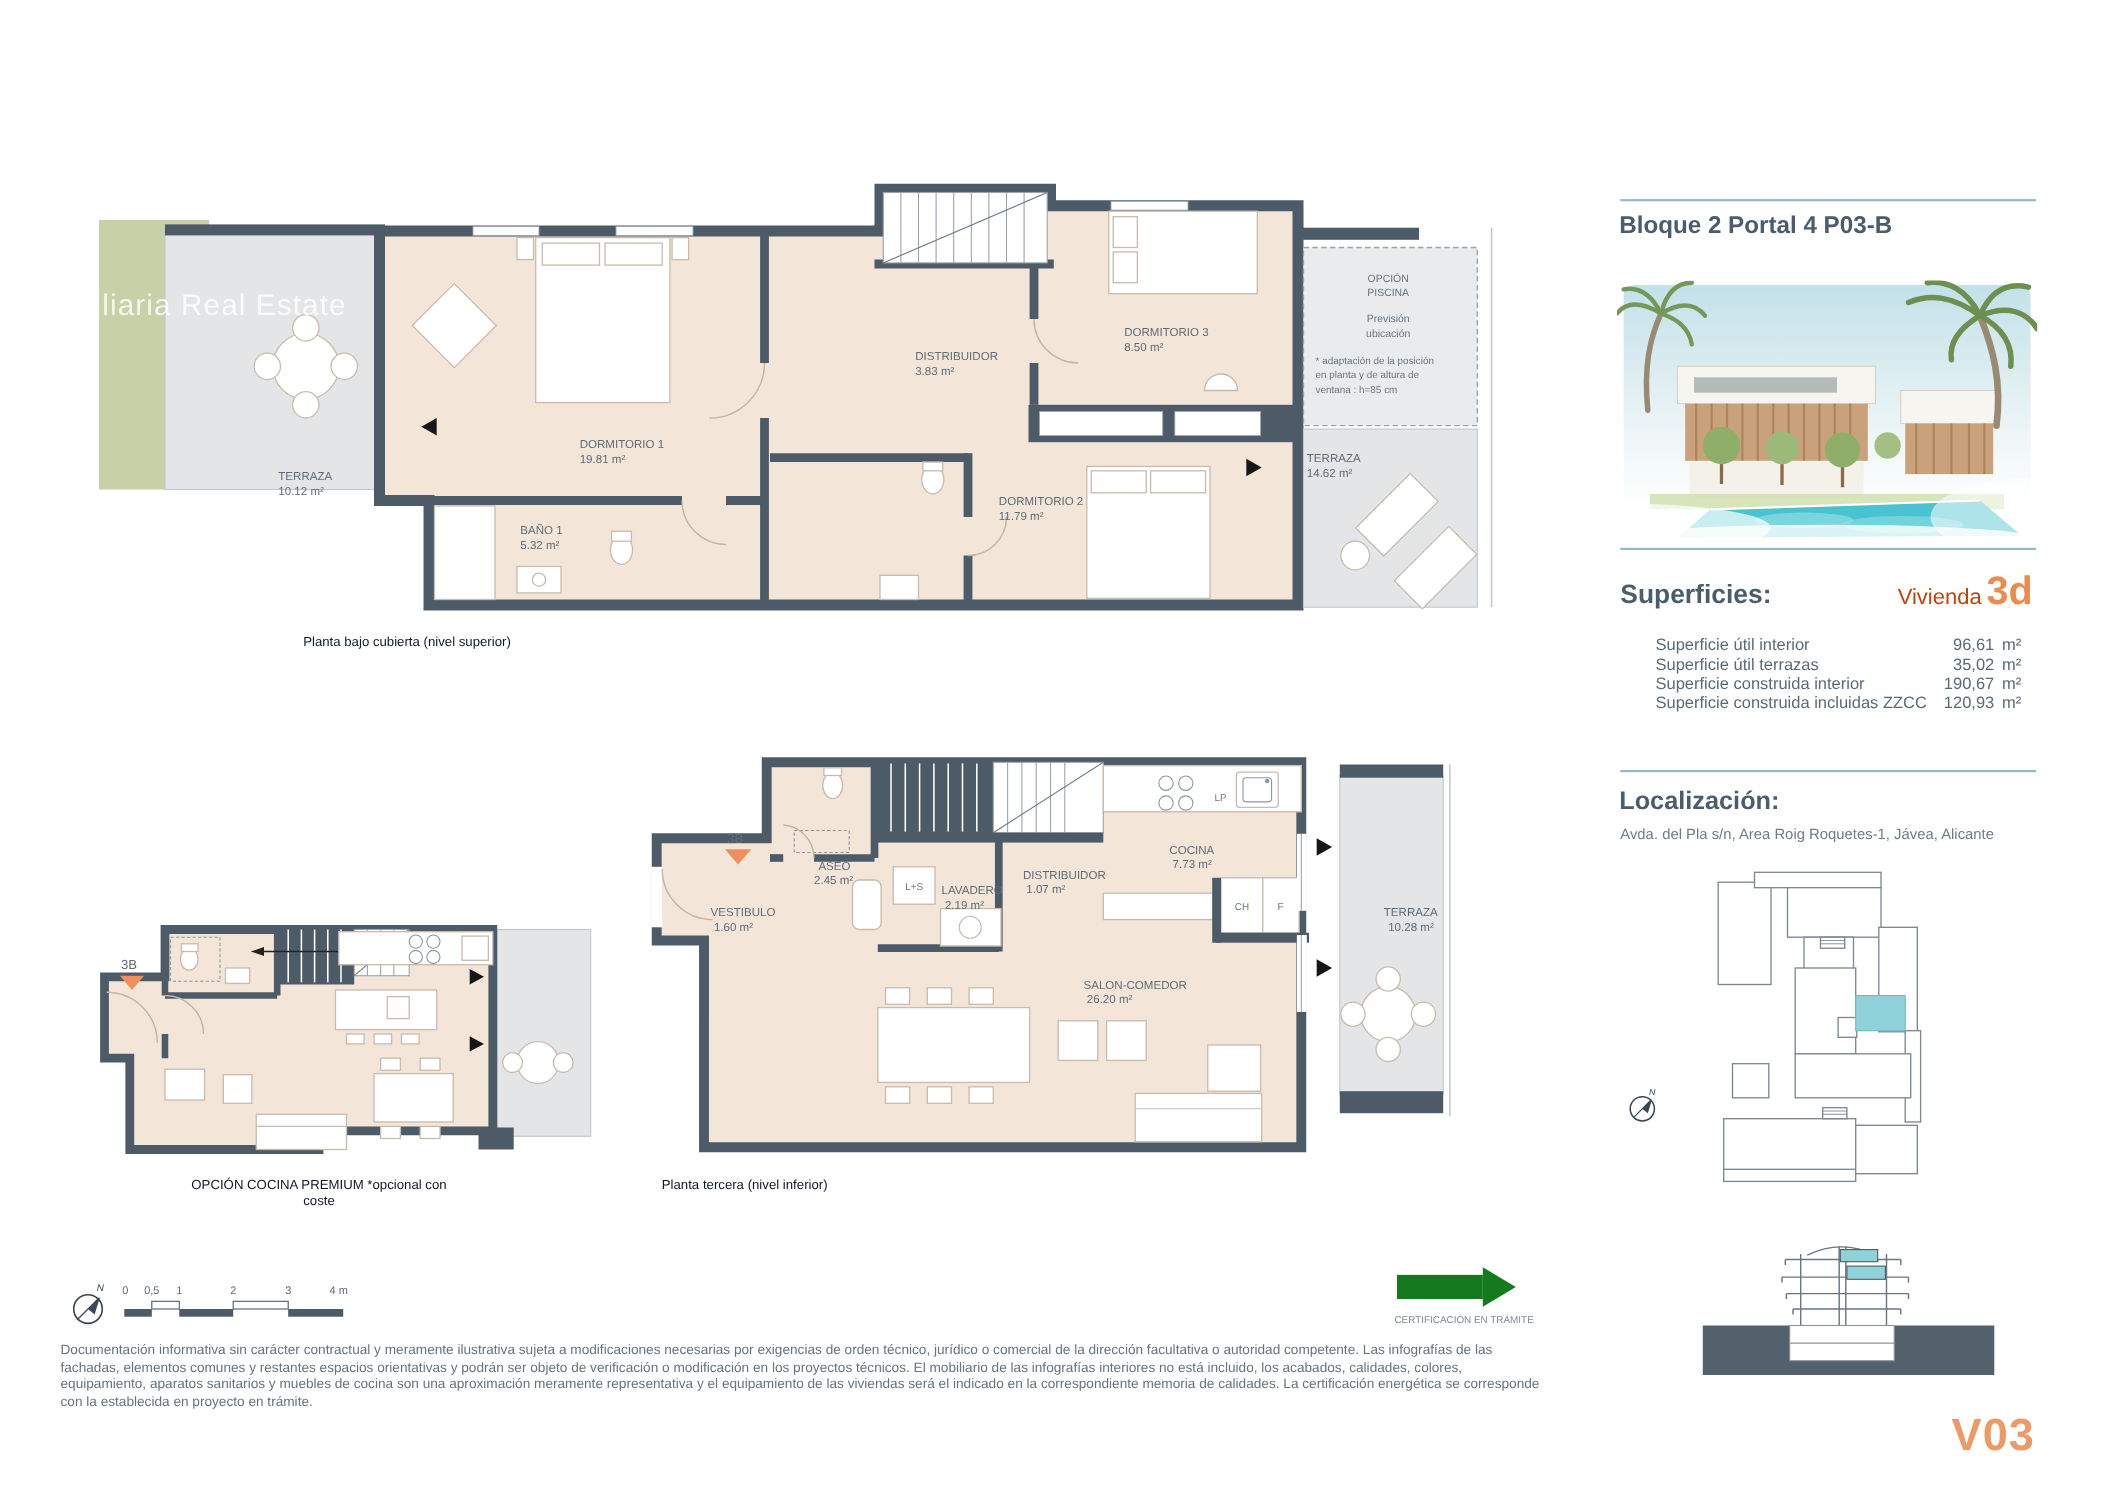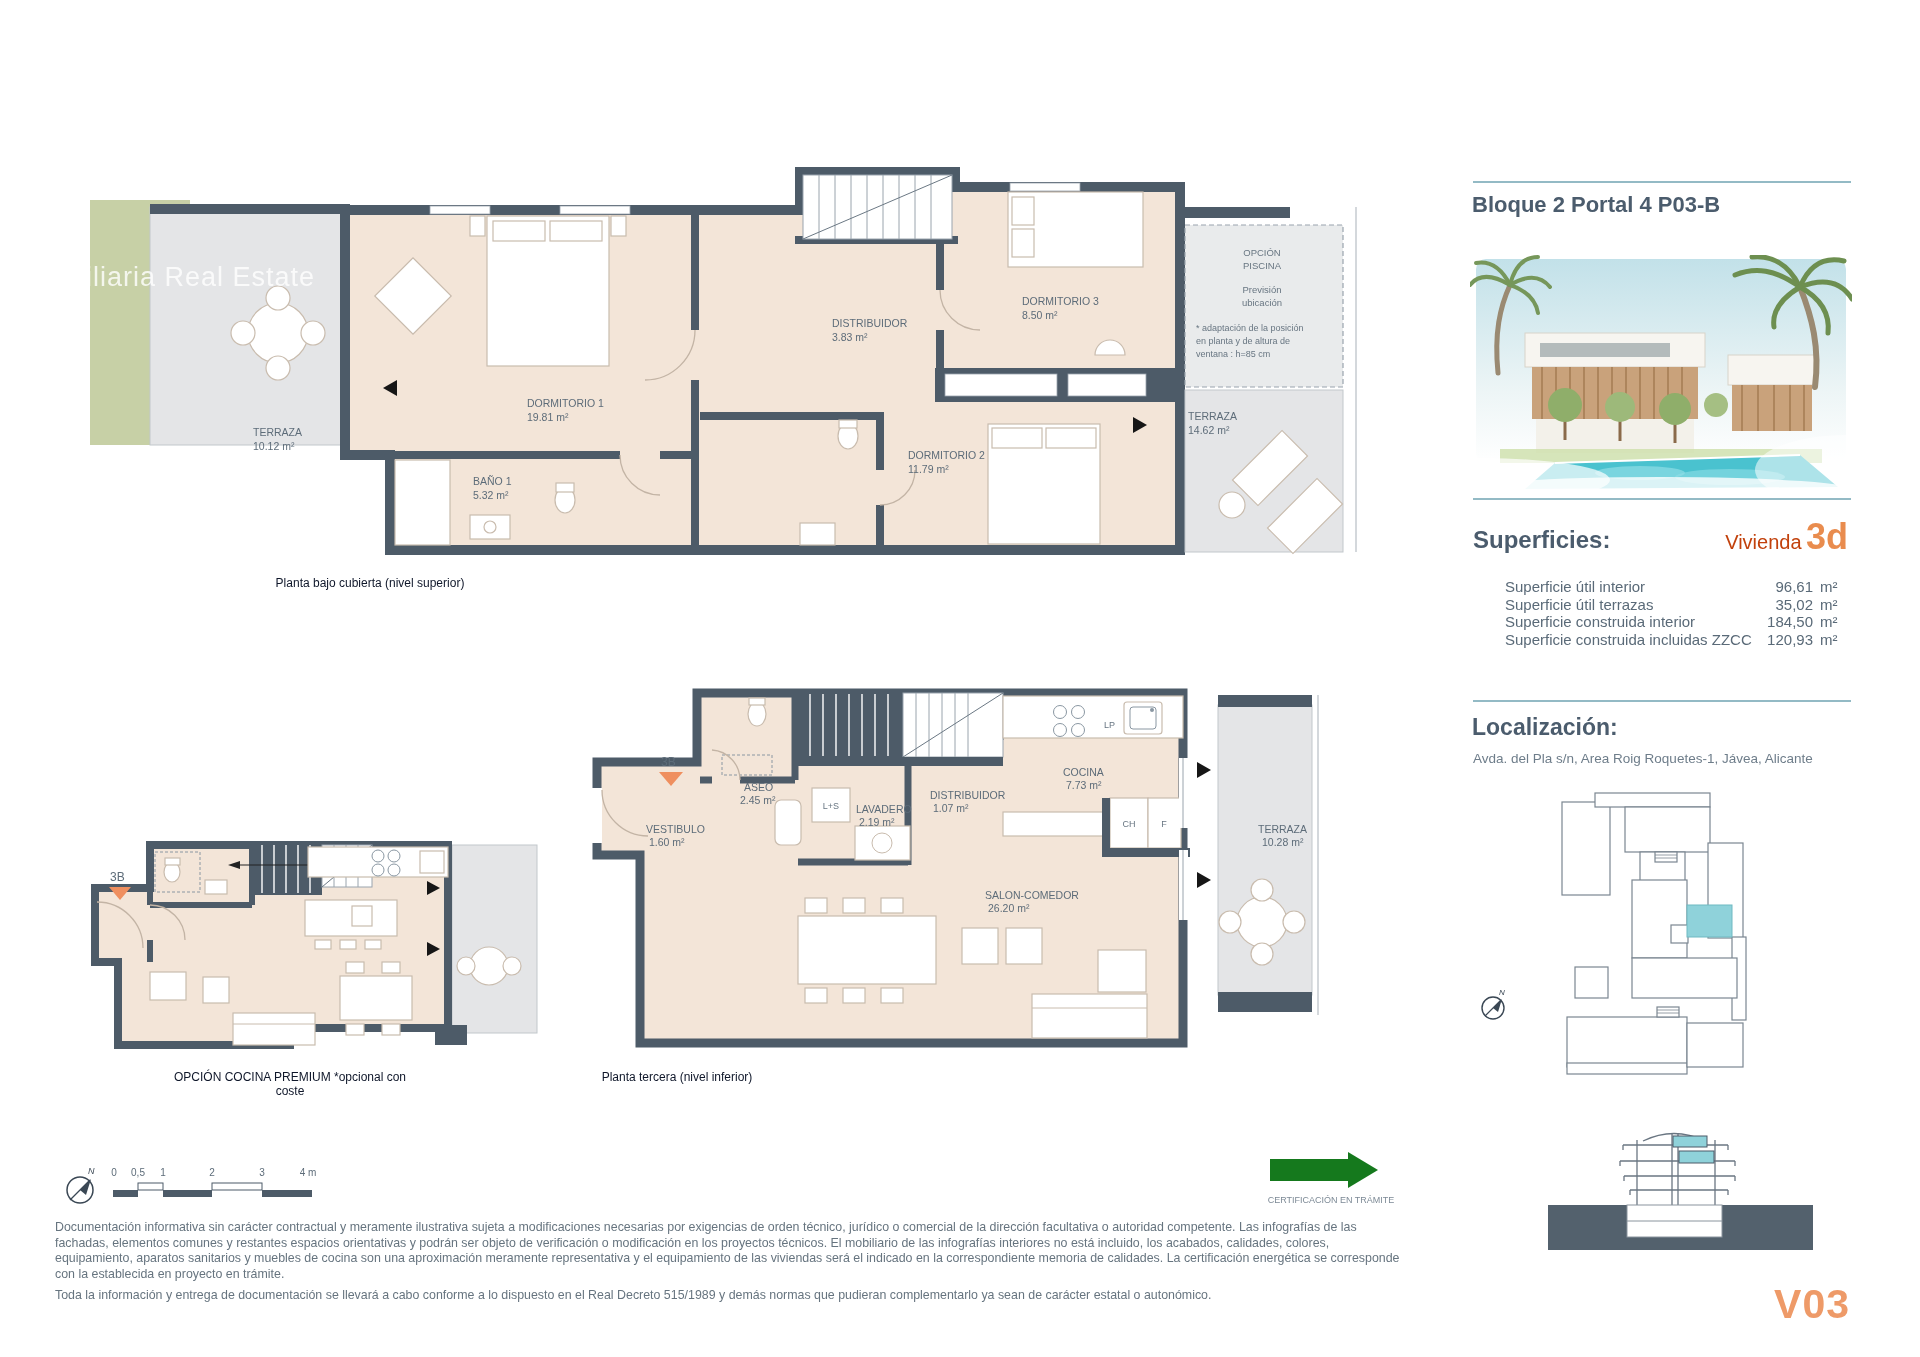--- a/index.html
+++ b/index.html
@@ -367,21 +367,20 @@
     </g>
   </svg>
 
   <svg class="abs" style="left:1255px;top:1147px;" width="170" height="62" viewBox="1255 1147 170 62">
     <rect x="1270" y="1159" width="78" height="22" fill="#15791d"></rect>
     <polygon points="1348,1152 1348,1188 1378,1170" fill="#15791d"></polygon>
     <text x="1331" y="1203" text-anchor="middle" font-size="9" fill="#7d8a96">CERTIFICACIÓN EN TRÁMITE</text>
   </svg>
 
   <div class="disc" style="top:1220px;">Documentación informativa sin carácter contractual y meramente ilustrativa sujeta a modificaciones necesarias por exigencias de orden técnico, jurídico o comercial de la dirección facultativa o autoridad competente. Las infografías de las fachadas, elementos comunes y restantes espacios orientativas y podrán ser objeto de verificación o modificación en los proyectos técnicos. El mobiliario de las infografías interiores no está incluido, los acabados, calidades, colores, equipamiento, aparatos sanitarios y muebles de cocina son una aproximación meramente representativa y el equipamiento de las viviendas será el indicado en la correspondiente memoria de calidades. La certificación energética se corresponde con la establecida en proyecto en trámite.</div>
-  <div class="disc" style="top:1288px;">Toda la información y entrega de documentación se llevará a cabo conforme a lo dispuesto en el Real Decreto 515/1989 y demás normas que pudieran complementarlo ya sean de carácter estatal o autonómico.</div>
 
   <div class="rule" style="left:1473px;top:181px;width:378px;"></div>
   <div class="panel-title" style="left:1472px;top:192px;text-align:right;">Bloque 2 Portal 4 P03-B</div>
 
   <svg class="abs" style="left:1470px;top:255px;" width="382" height="235" viewBox="0 0 382 235">
     <defs>
       <linearGradient id="sky" x1="0" y1="0" x2="0" y2="1">
         <stop offset="0" stop-color="#c2e1e9"></stop>
           <stop offset="0.65" stop-color="#edf5f6"></stop>
           <stop offset="1" stop-color="#ffffff"></stop>
@@ -475,21 +474,21 @@
       <span class="v">96,61</span>
       <span class="u">m²</span>
     </div>
     <div class="sup-row">
       <span class="l">Superficie útil terrazas</span>
       <span class="v">35,02</span>
       <span class="u">m²</span>
     </div>
     <div class="sup-row">
       <span class="l">Superficie construida interior</span>
-      <span class="v">184,50</span>
+      <span class="v">190,67</span>
       <span class="u">m²</span>
     </div>
     <div class="sup-row">
       <span class="l">Superficie construida incluidas ZZCC</span>
       <span class="v">120,93</span>
       <span class="u">m²</span>
     </div>
   </div>
 
   <div class="rule" style="left:1473px;top:700px;width:378px;"></div>

